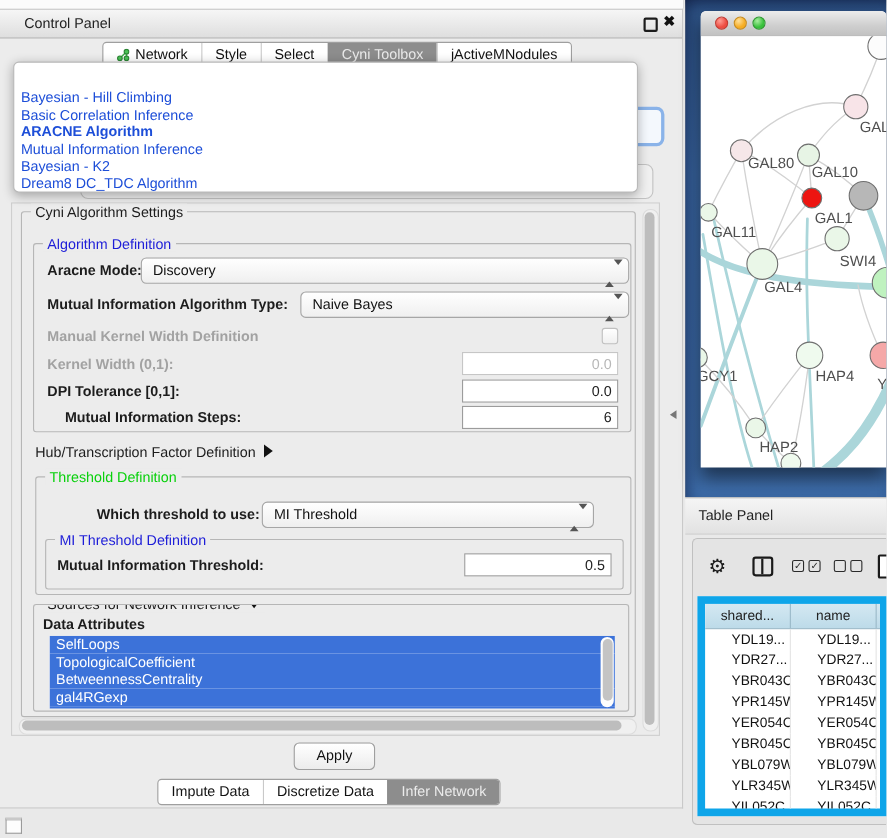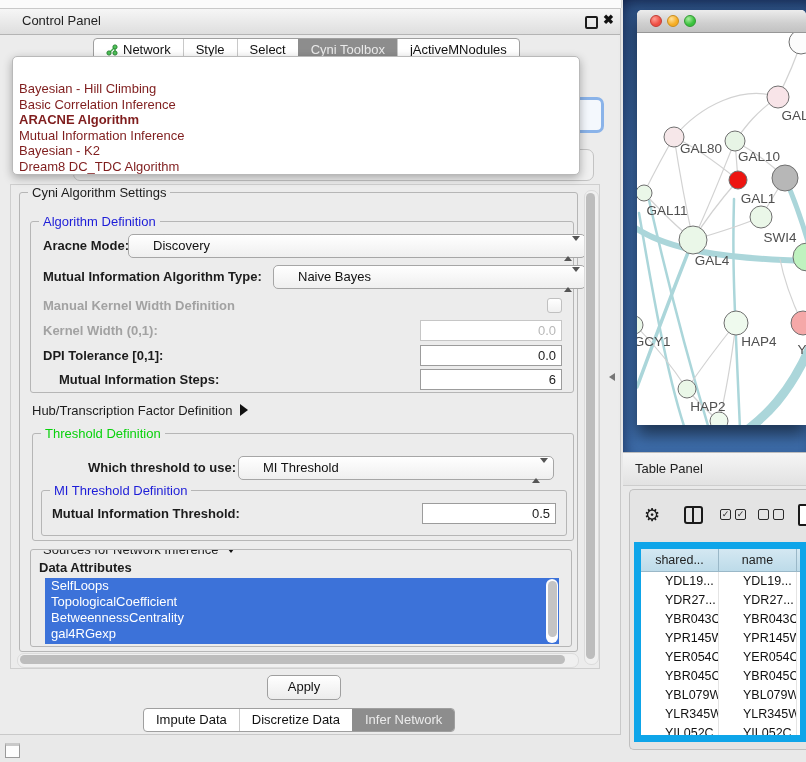--- a/index.html
+++ b/index.html
@@ -23,32 +23,32 @@
 
   
   #blue-focus{left:562px;top:88px;width:36px;height:30px;border:3px solid #8ab3e9;border-radius:7px;background:#f4f8fd;z-index:1;}
   #ghost-combo{left:73px;top:140px;width:519px;height:30px;border:1px solid #c3c3c3;border-radius:7px;background:#f0f0f0;z-index:1;}
   #ghost-combo span{position:absolute;left:16px;top:7px;font-size:13px;color:#bdbdbd;}
 
   
   #algo-popup{left:12px;top:47px;width:566px;height:117px;background:#fff;border:1px solid #b9b9b9;border-radius:5px;box-shadow:0 3px 10px rgba(0,0,0,.30);z-index:10;}
   #algo-popup .ph{text-align:center;font-size:13.5px;color:#b4b4b4;padding-top:4px;}
   #algo-popup .opts{position:absolute;left:6px;top:24px;right:6px;}
-  .opt{font-size:13px;color:#7f1d1d;line-height:15.5px;white-space:nowrap;}
+  .opt{font-size:13px;color:#1d4ed8;line-height:15.5px;white-space:nowrap;}
   .opt.bold{font-weight:bold;}
 
   
   #settings-panel{left:10px;top:175px;width:590px;height:485px;background:#ececec;border:1px solid #cfcfcf;box-sizing:border-box;}
   .grp{position:absolute;border:1px solid #b6b6b6;border-radius:3px;}
   .grp-title{position:absolute;top:-8px;left:8px;background:#ececec;padding:0 4px;font-size:13px;color:#1c1c1c;white-space:nowrap;}
   .t-blue{color:#1d1dd8;}
   .t-green{color:#04d13c;color:#09d10c;}
   .lbl{position:absolute;font-size:13px;font-weight:bold;color:#1c1c1c;white-space:nowrap;}
   .lbl.dis{color:#a2a2a2;}
-  .combo{position:absolute;background:linear-gradient(#ffffff,#efefef);border:1px solid #a6a6a6;border-radius:5px;font-size:13px;line-height:21px;padding-left:24px;color:#111;}
+  .combo{position:absolute;background:linear-gradient(#ffffff,#efefef);border:1px solid #a6a6a6;border-radius:5px;font-size:13px;line-height:21px;padding-left:10px;color:#111;}
   .arrows{position:absolute;right:5px;top:3px;}
   .arr-up{width:0;height:0;border-left:4px solid transparent;border-right:4px solid transparent;border-bottom:5px solid #555;margin-bottom:3px;}
   .arr-dn{width:0;height:0;border-left:4px solid transparent;border-right:4px solid transparent;border-top:5px solid #555;}
   .tfield{position:absolute;background:#fff;border:1px solid #9c9c9c;font-size:13px;text-align:right;padding:0 5px;line-height:19px;color:#222;box-sizing:border-box;}
   .tfield.dis{color:#b8b8b8;border-color:#c6c6c6;}
   .cbox{position:absolute;width:13px;height:13px;border:1px solid #c0c0c0;border-radius:3px;background:linear-gradient(#fff,#f0f0f0);}
   .tri-right{display:inline-block;width:0;height:0;border-top:6px solid transparent;border-bottom:6px solid transparent;border-left:8px solid #111;vertical-align:-1px;margin-left:8px;}
   .tri-down{display:inline-block;width:0;height:0;border-left:6px solid transparent;border-right:6px solid transparent;border-top:8px solid #111;vertical-align:1px;margin-left:6px;}
 
   #attr-list{position:absolute;left:14px;top:28px;width:514px;height:66px;background:#fff;overflow:hidden;}

